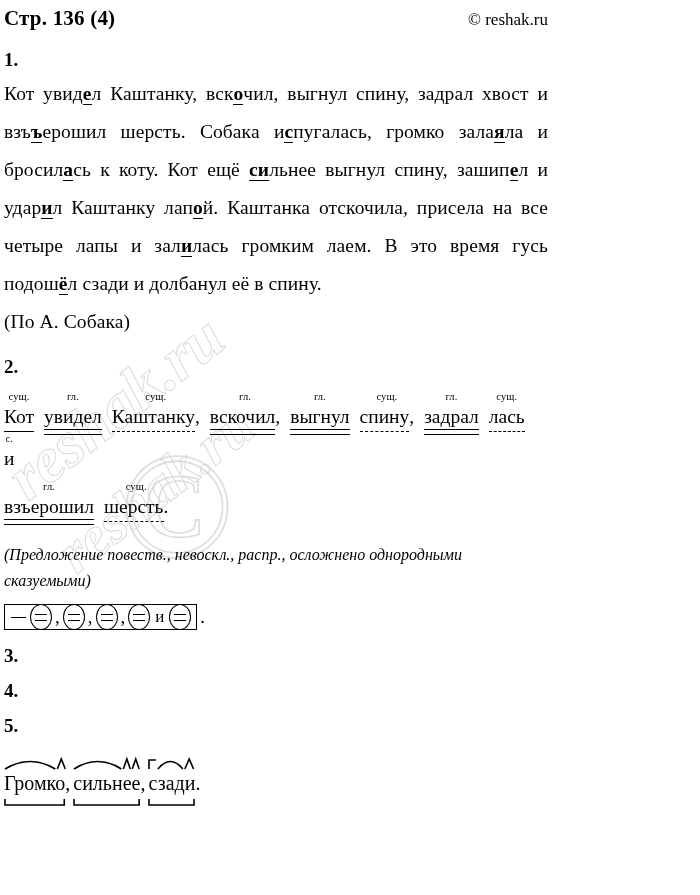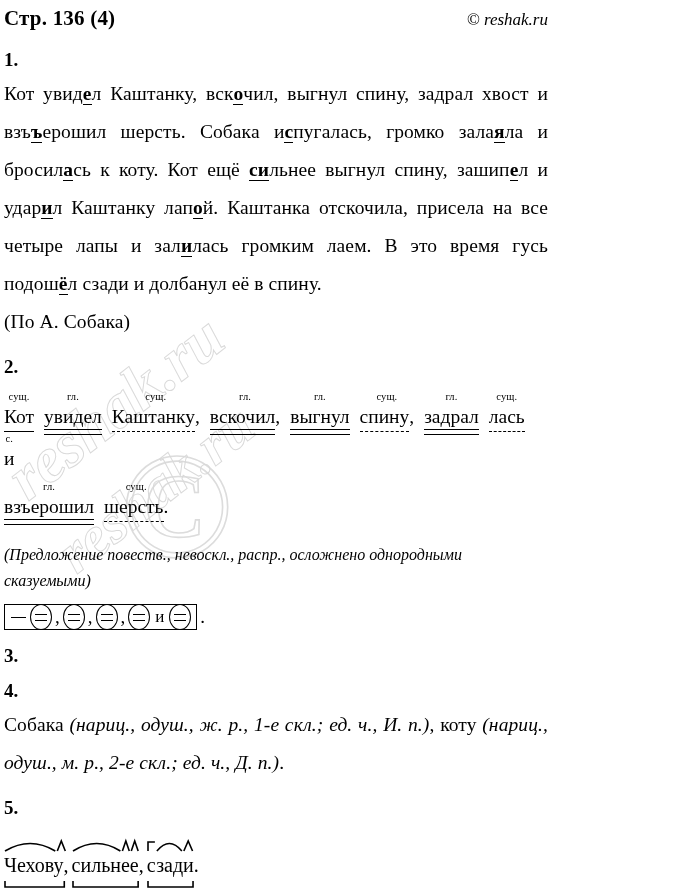--- a/index.html
+++ b/index.html
@@ -65,21 +65,20 @@
     height: 28px;
   }
   .page-title {
     font-size: 21px;
     font-weight: 700;
     letter-spacing: .2px;
   }
   .copyright {
     font-size: 17px;
     font-weight: 400;
-    font-style: italic;
   }
 
   
   .item-num {
     font-size: 19px;
     font-weight: 700;
     margin-top: 16px;
     margin-bottom: 6px;
     line-height: 1;
   }
@@ -291,25 +290,24 @@
         <span class="oval">
           <i></i>
         </span>
       </div>
     <span class="sch-dot">.</span>
   </div>
 
   <div class="item-num">3.</div>
 
   <div class="item-num">4.</div>
-  <div class="para" id="task4-para"><span>Собака </span><span style="font-style: italic;">(нариц., одуш., ж. р., 1-е скл.; ед. ч., И. п.)</span><span>, </span><span>коту </span><span style="font-style: italic;">(нариц., одуш., м. р., 2-е скл.; ед. ч., Д. п.)</span><span>.</span></div>
 
   <div class="item-num">5.</div>
   <div class="morph-line" id="morph-row">
-      <span class="mw"><span class="mtext">Чехову</span><span class="mcomma">,</span><svg width="65.28125" height="16" class="marks">
+      <span class="mw"><span class="mtext">Громко</span><span class="mcomma">,</span><svg width="65.28125" height="16" class="marks">
           <path d="M1,14 Q26.1484375,-1 51.296875,14" fill="none" stroke="#000" stroke-width="1.6"></path>
           <path d="M53.296875,14 L57.296875,4 L61.296875,14" fill="none" stroke="#000" stroke-width="1.6"></path>
         </svg><svg width="65.28125" height="10" class="base">
           <path d="M1,1 L1,7 L60.28125,7 L60.28125,1" fill="none" stroke="#000" stroke-width="1.6"></path>
         </svg></span>
       <span class="mw"><span class="mtext">сильнее</span><span class="mcomma">,</span><svg width="71.140625" height="16" class="marks">
           <path d="M1,14 Q24.6953125,-1 48.390625,14" fill="none" stroke="#000" stroke-width="1.6"></path>
           <path d="M50.390625,14 L53.8359375,4 L57.28125,14" fill="none" stroke="#000" stroke-width="1.6"></path>
           <path d="M59.28125,14 L62.7265625,4 L66.171875,14" fill="none" stroke="#000" stroke-width="1.6"></path>
         </svg><svg width="71.140625" height="10" class="base">

